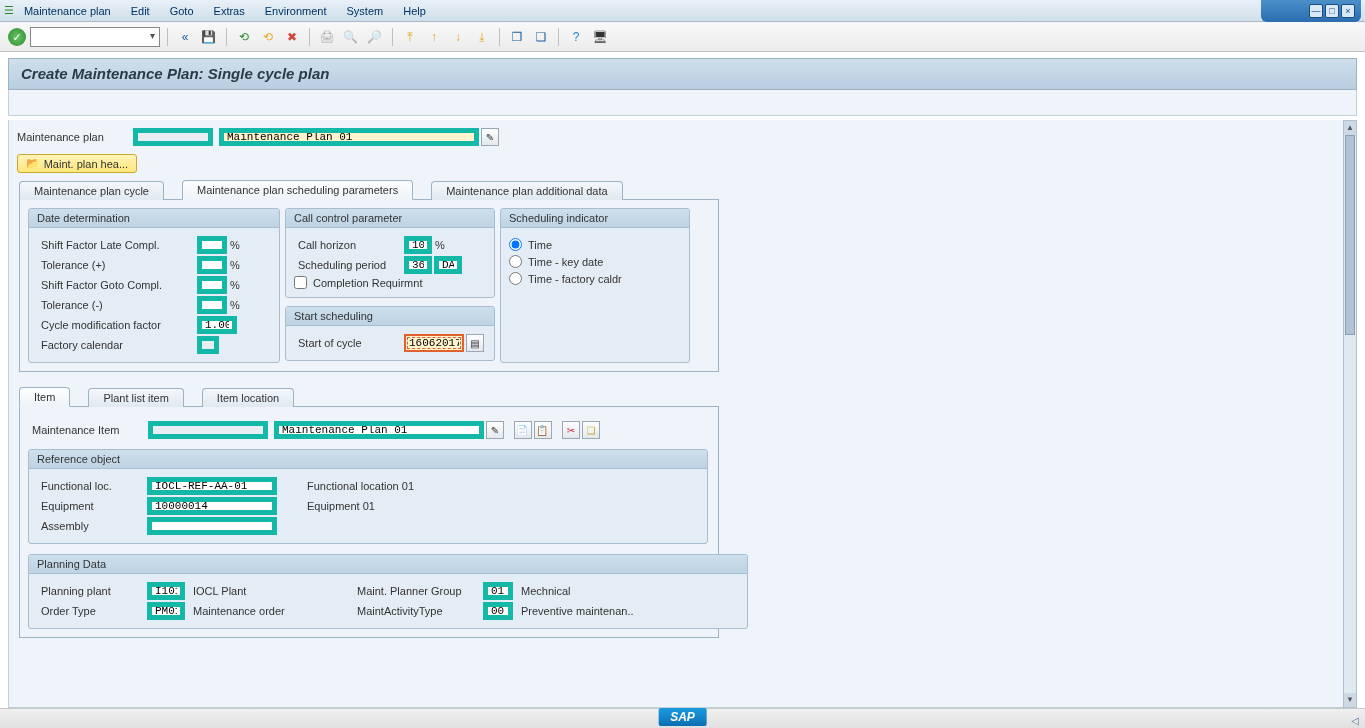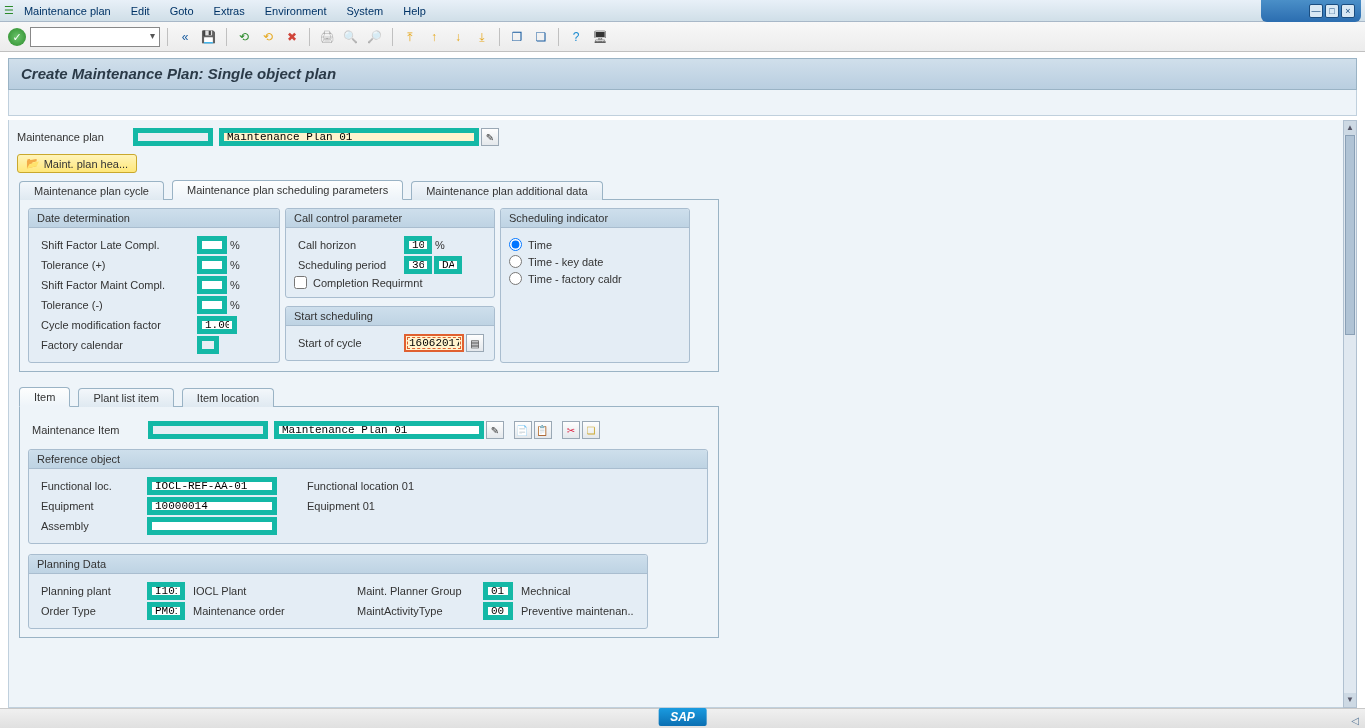--- a/index.html
+++ b/index.html
@@ -33,21 +33,21 @@
 
 input.sap-input { border: 5px solid #14b8a6; background: #fff; height: 18px; padding: 1px 3px; font-family: "Courier New", monospace; font-size: 11px; }
 input.sap-input.ro { background: #e8eef4; }
 input.sap-input.req { background: #fff4ce; }
 input.sap-input.focus { border: 2px solid #e06030; outline: 1px dashed #e06030; outline-offset: -4px; }
 
 .sm-btn { width: 18px; height: 18px; border: 1px solid #9aa8b5; background: linear-gradient(#fefefe,#e4e8ec); display: inline-flex; align-items: center; justify-content: center; margin-left: 2px; cursor: pointer; font-size: 10px; }
 
 
 .tabstrip { display: flex; align-items: flex-end; height: 24px; margin-left: 6px; }
-.tab { padding: 3px 14px; border: 1px solid #9ab3c5; border-bottom: none; background: linear-gradient(#f3f7fb,#dfe9f1); margin-right: 8px; border-radius: 4px 4px 0 0; cursor: pointer; position: relative; top: 1px; }
+.tab { padding: 3px 14px; border: 1px solid #9ab3c5; border-bottom: none; background: linear-gradient(#f3f7fb,#dfe9f1); margin-right: 18px; border-radius: 4px 4px 0 0; cursor: pointer; position: relative; top: 1px; }
 .tab.active { background: linear-gradient(#fdfefe,#eef4f9); border-bottom: 1px solid #eef4f9; font-weight: normal; z-index: 2; }
 
 .tab-pane { border: 1px solid #9ab3c5; background: #eef4f9; margin: 0 8px 10px 6px; padding: 8px; display: flex; gap: 5px; flex-wrap: wrap; }
 
 
 .groupbox { border: 1px solid #a9bdcf; border-radius: 3px; background: #e4edf5; padding: 0; }
 .groupbox .gh { background: linear-gradient(#cedfec,#bed3e3); padding: 3px 8px; border-bottom: 1px solid #a9bdcf; border-radius: 3px 3px 0 0; font-size: 11px; }
 .groupbox .gb { padding: 6px 8px; }
 .gb .row .label { width: 160px; }
 
@@ -108,21 +108,21 @@
     <span class="tb-btn" style="color:#e6a81d">↓</span>
     <span class="tb-btn" style="color:#e6a81d">⤓</span>
     <div class="sep"></div>
     <span class="tb-btn" style="color:#1a5da0">❐</span>
     <span class="tb-btn" style="color:#1a5da0">❏</span>
     <div class="sep"></div>
     <span class="tb-btn" style="color:#1a8ad0">?</span>
     <span class="tb-btn">🖥</span>
   </div>
 
-  <div class="title-area">Create Maintenance Plan: Single object plan</div>
+  <div class="title-area">Create Maintenance Plan: Single cycle plan</div>
   <div class="sub-toolbar"></div>
 
   <div class="content">
 
     <div class="row">
       <span class="label">Maintenance plan</span>
       <input class="sap-input ro" style="width: 80px;" value="">
       <input class="sap-input req" style="width: 260px; margin-left: 6px;" value="Maintenance Plan 01">
       <span class="sm-btn">✎</span>
     </div>
@@ -148,21 +148,21 @@
               <span class="label">Shift Factor Late Compl.</span>
               <input class="sap-input" style="width: 30px;" value="">
               <span style="margin-left:3px">%</span>
             </div>
           <div class="row">
               <span class="label">Tolerance (+)</span>
               <input class="sap-input" style="width: 30px;" value="">
               <span style="margin-left:3px">%</span>
             </div>
           <div class="row">
-              <span class="label">Shift Factor Maint Compl.</span>
+              <span class="label">Shift Factor Goto Compl.</span>
               <input class="sap-input" style="width: 30px;" value="">
               <span style="margin-left:3px">%</span>
             </div>
           <div class="row">
               <span class="label">Tolerance (-)</span>
               <input class="sap-input" style="width: 30px;" value="">
               <span style="margin-left:3px">%</span>
             </div>
           <div class="row">
               <span class="label">Cycle modification factor</span>
@@ -263,21 +263,21 @@
               <input class="sap-input" style="width: 130px;" value="10000014">
               <span style="margin-left:30px">Equipment 01</span>
             </div>
           <div class="row">
               <span class="label" style="width:110px">Assembly</span>
               <input class="sap-input" style="width: 130px;" value="">
             </div>
         </div>
       </div>
 
-      <div class="groupbox" style="width:620px">
+      <div class="groupbox" style="width:720px">
         <div class="gh">Planning Data</div>
         <div class="gb">
           <div class="row">
             <span class="label" style="width:110px">Planning plant</span>
             <input class="sap-input" style="width: 38px;" value="I101">
             <span style="margin-left:8px;width:160px;display:inline-block">IOCL Plant</span>
             <span class="label" style="width:130px">Maint. Planner Group</span>
             <input class="sap-input" style="width: 30px;" value="010">
             <span style="margin-left:8px">Mechnical</span>
           </div>

